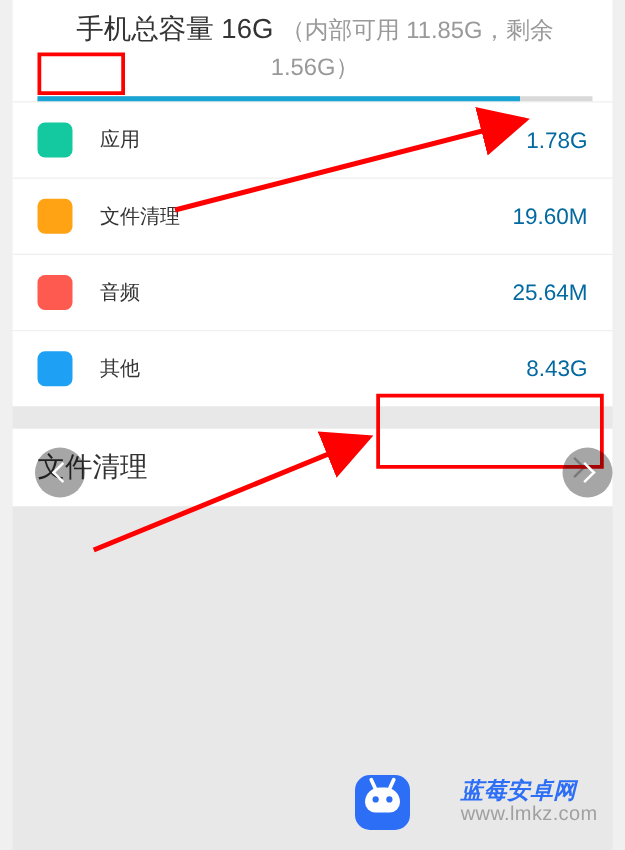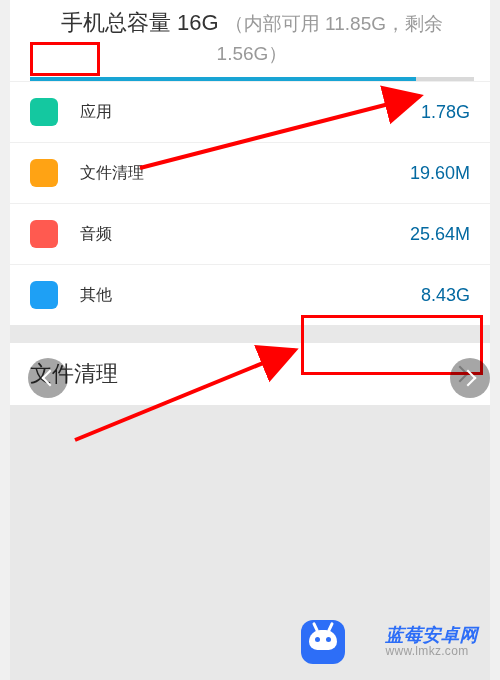--- a/index.html
+++ b/index.html
@@ -200,21 +200,21 @@
     line-height: 1.15;
   }
   .wm-line1 {
     font-size: 18px;
     font-weight: 700;
     font-style: italic;
     color: #2d6ef7;
     letter-spacing: 0.5px;
   }
   .wm-line2 {
-    font-size: 12px;
+    font-size: 16px;
     color: #a0a0a0;
     letter-spacing: 0.3px;
   }
 </style>
 </head>
 <body>
 
 <div class="frame">
 
   <div class="panel">

